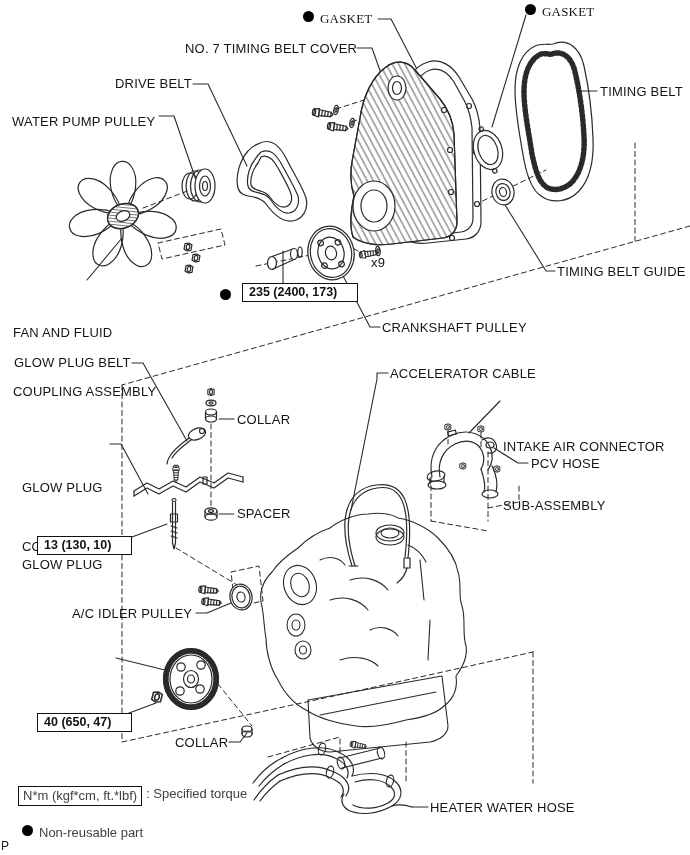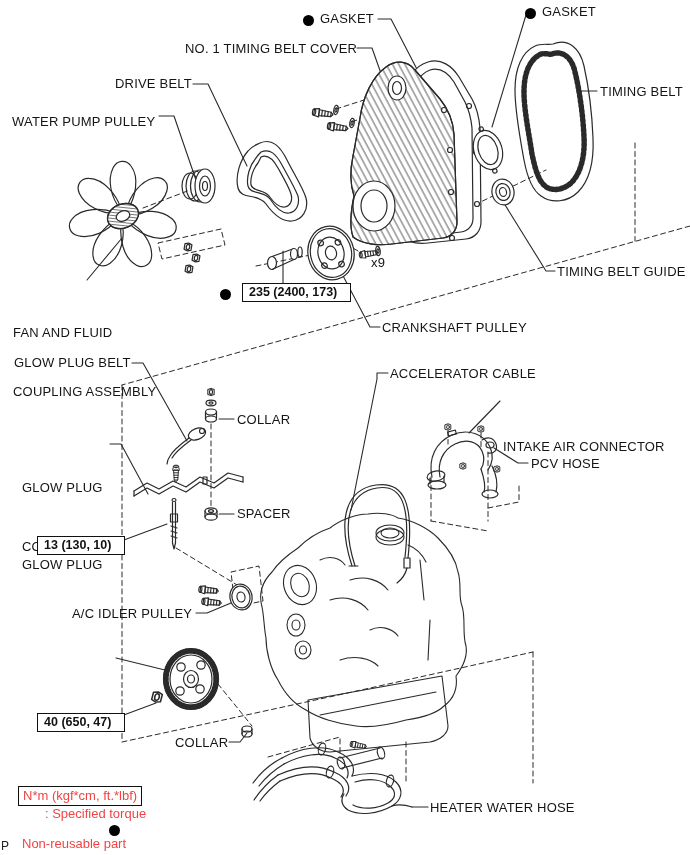--- a/index.html
+++ b/index.html
@@ -2,26 +2,26 @@
 <html><head>
 <meta charset="utf-8">
 <style>
   html,body{margin:0;padding:0;background:#fff;}
   #stage{position:relative;width:690px;height:855px;background:#ffffff;overflow:hidden;
          font-family:"Liberation Sans",sans-serif;}
   #art{position:absolute;left:0;top:0;}
   .lbl{position:absolute;font:13px/15px "Liberation Sans",sans-serif;color:#151515;
        letter-spacing:.2px;white-space:nowrap;}
   .lbl .ln{display:block;margin-top:44px;}
-  .dotrow{display:flex;align-items:flex-end;gap:6px;}
+  .dotrow{display:flex;align-items:flex-start;gap:6px;font-family:Liberation Serif, serif;}
   .dot{display:inline-block;width:11px;height:11px;border-radius:50%;background:#000;flex:0 0 auto;}
-  .torque{position:absolute;border:1.6px solid #111;background:#fff;padding:1px 13px 1px 6px;
+  .torque{position:absolute;border:1.6px solid #111;background:#fff;padding:1px 20px 1px 6px;
           font:bold 12.5px/15px "Liberation Sans",sans-serif;color:#111;white-space:nowrap;text-align:center;}
   .bullet{position:absolute;width:11px;height:11px;border-radius:50%;background:#000;}
-  .legendrow{position:absolute;display:flex;align-items:flex-end;font:13px/16px "Liberation Sans",sans-serif;color:#ef4444;flex-direction:column;}
+  .legendrow{position:absolute;display:flex;align-items:flex-start;font:13px/16px "Liberation Sans",sans-serif;color:#404040;}
   .legendbox{border:1.4px solid #111;padding:1px 4px;margin-right:4px;white-space:nowrap;}
   .pagemark{position:absolute;font:12px/13px "Liberation Sans",sans-serif;color:#222;}
 </style>
 </head>
 <body>
 
 <div id="stage">
 
 <svg id="art" width="690" height="855" viewBox="0 0 690 855" fill="none" stroke="#2a2a2a" stroke-width="1.2" stroke-linecap="round" stroke-linejoin="round">
   <defs>
@@ -337,21 +337,21 @@
 </svg>
 
 <div class="lbl dotrow" style="left:303px;top:11px">
   <span class="dot"></span>
   <span>GASKET</span>
 </div>
 <div class="lbl dotrow" style="left:525px;top:4px">
   <span class="dot"></span>
   <span>GASKET</span>
 </div>
-<div class="lbl" style="left:185px;top:41px">NO. 1 TIMING BELT COVER</div>
+<div class="lbl" style="left:185px;top:41px">NO. 7 TIMING BELT COVER</div>
 <div class="lbl" style="left:115px;top:76px">DRIVE BELT</div>
 <div class="lbl" style="left:12px;top:114px">WATER PUMP PULLEY</div>
 <div class="lbl" style="left:600px;top:84px">TIMING BELT</div>
 <div class="lbl" style="left:13px;top:281px">
   <span class="ln">FAN AND FLUID</span>
   <span class="ln">COUPLING ASSEMBLY</span>
 </div>
 <div class="lbl" style="left:371px;top:255px">x9</div>
 <div class="lbl" style="left:557px;top:264px">TIMING BELT GUIDE</div>
 <div class="lbl" style="left:382px;top:320px">CRANKSHAFT PULLEY</div>
@@ -361,20 +361,21 @@
   <span class="ln">GLOW PLUG</span>
   <span class="ln">CONNECTOR</span>
 </div>
 <div class="lbl" style="left:237px;top:506px">SPACER</div>
 <div class="lbl" style="left:22px;top:557px">GLOW PLUG</div>
 <div class="lbl" style="left:72px;top:606px">A/C IDLER PULLEY</div>
 <div class="lbl" style="left:175px;top:735px">COLLAR</div>
 <div class="lbl" style="left:390px;top:366px">ACCELERATOR CABLE</div>
 <div class="lbl" style="left:503px;top:395px">
   <span class="ln">INTAKE AIR CONNECTOR</span>
+  <span class="ln">SUB-ASSEMBLY</span>
 </div>
 <div class="lbl" style="left:531px;top:456px">PCV HOSE</div>
 <div class="lbl" style="left:430px;top:800px">HEATER WATER HOSE</div>
 
 <span class="bullet" style="left:220px;top:289px"></span>
 <div class="torque" style="left:242px;top:283px">235 (2400, 173)</div>
 <div class="torque" style="left:37px;top:536px">13 (130, 10)</div>
 <div class="torque" style="left:37px;top:713px">40 (650, 47)</div>
 
 <div class="legendrow" style="left:18px;top:786px">

